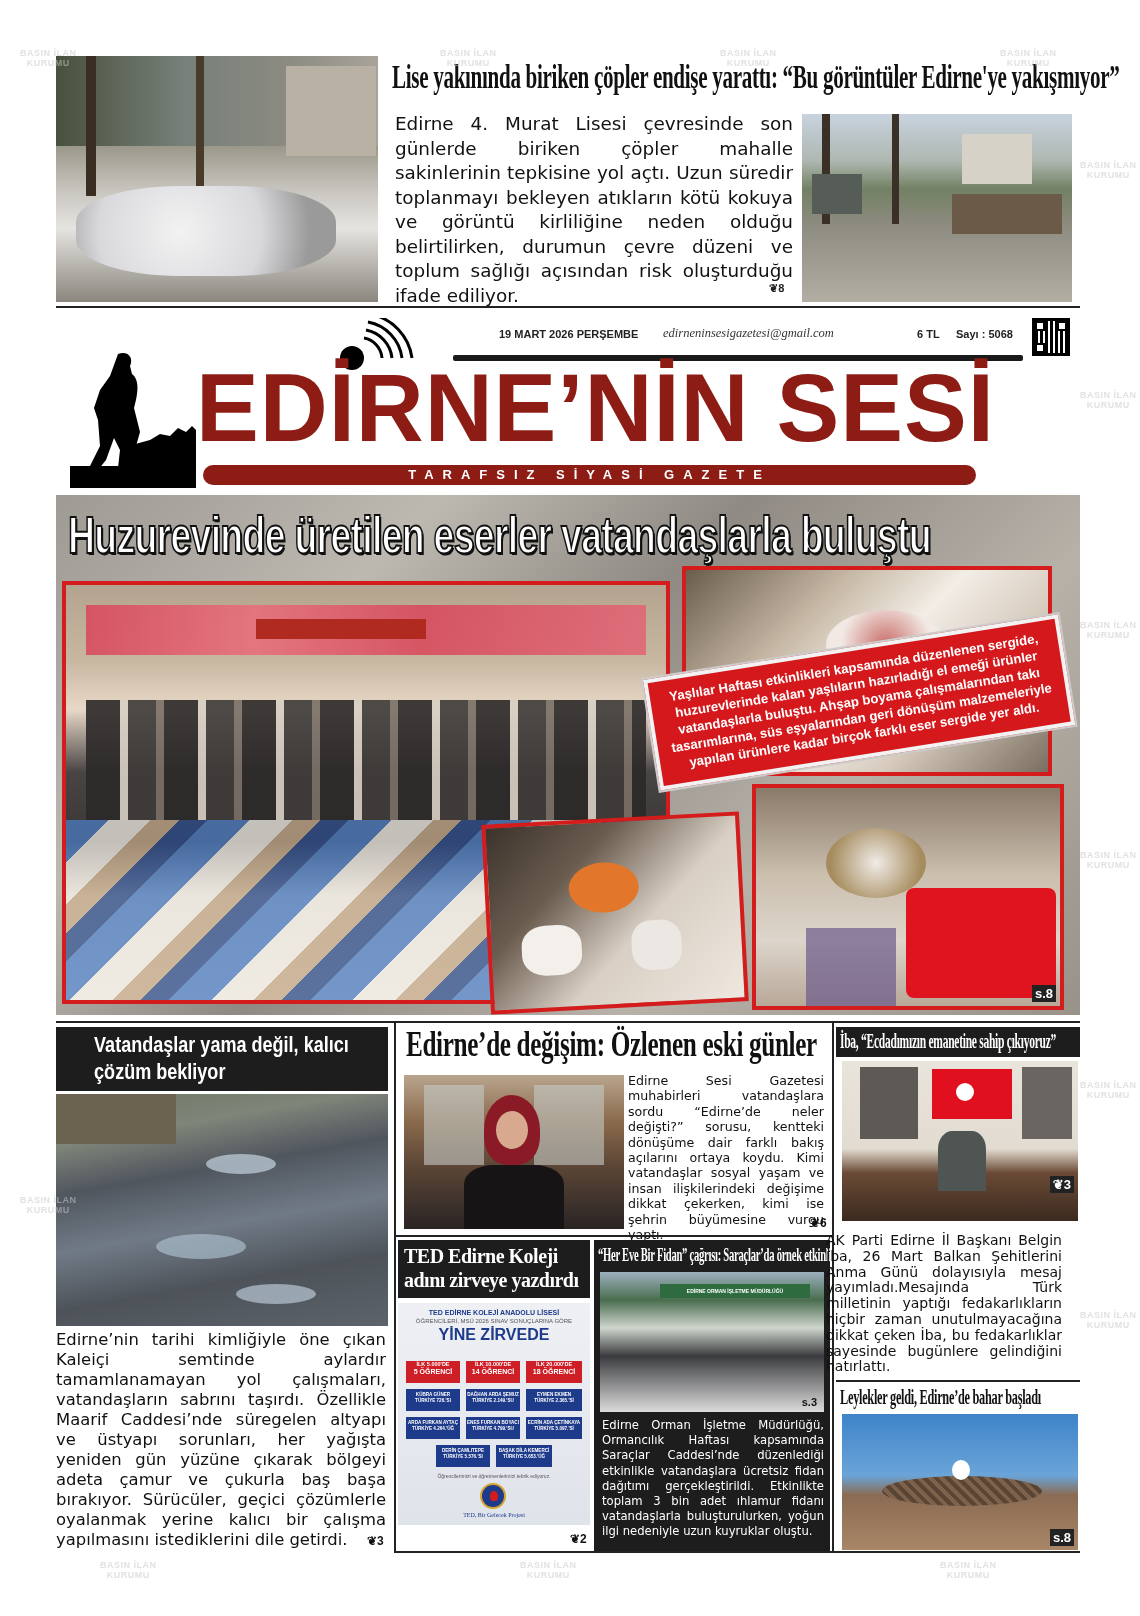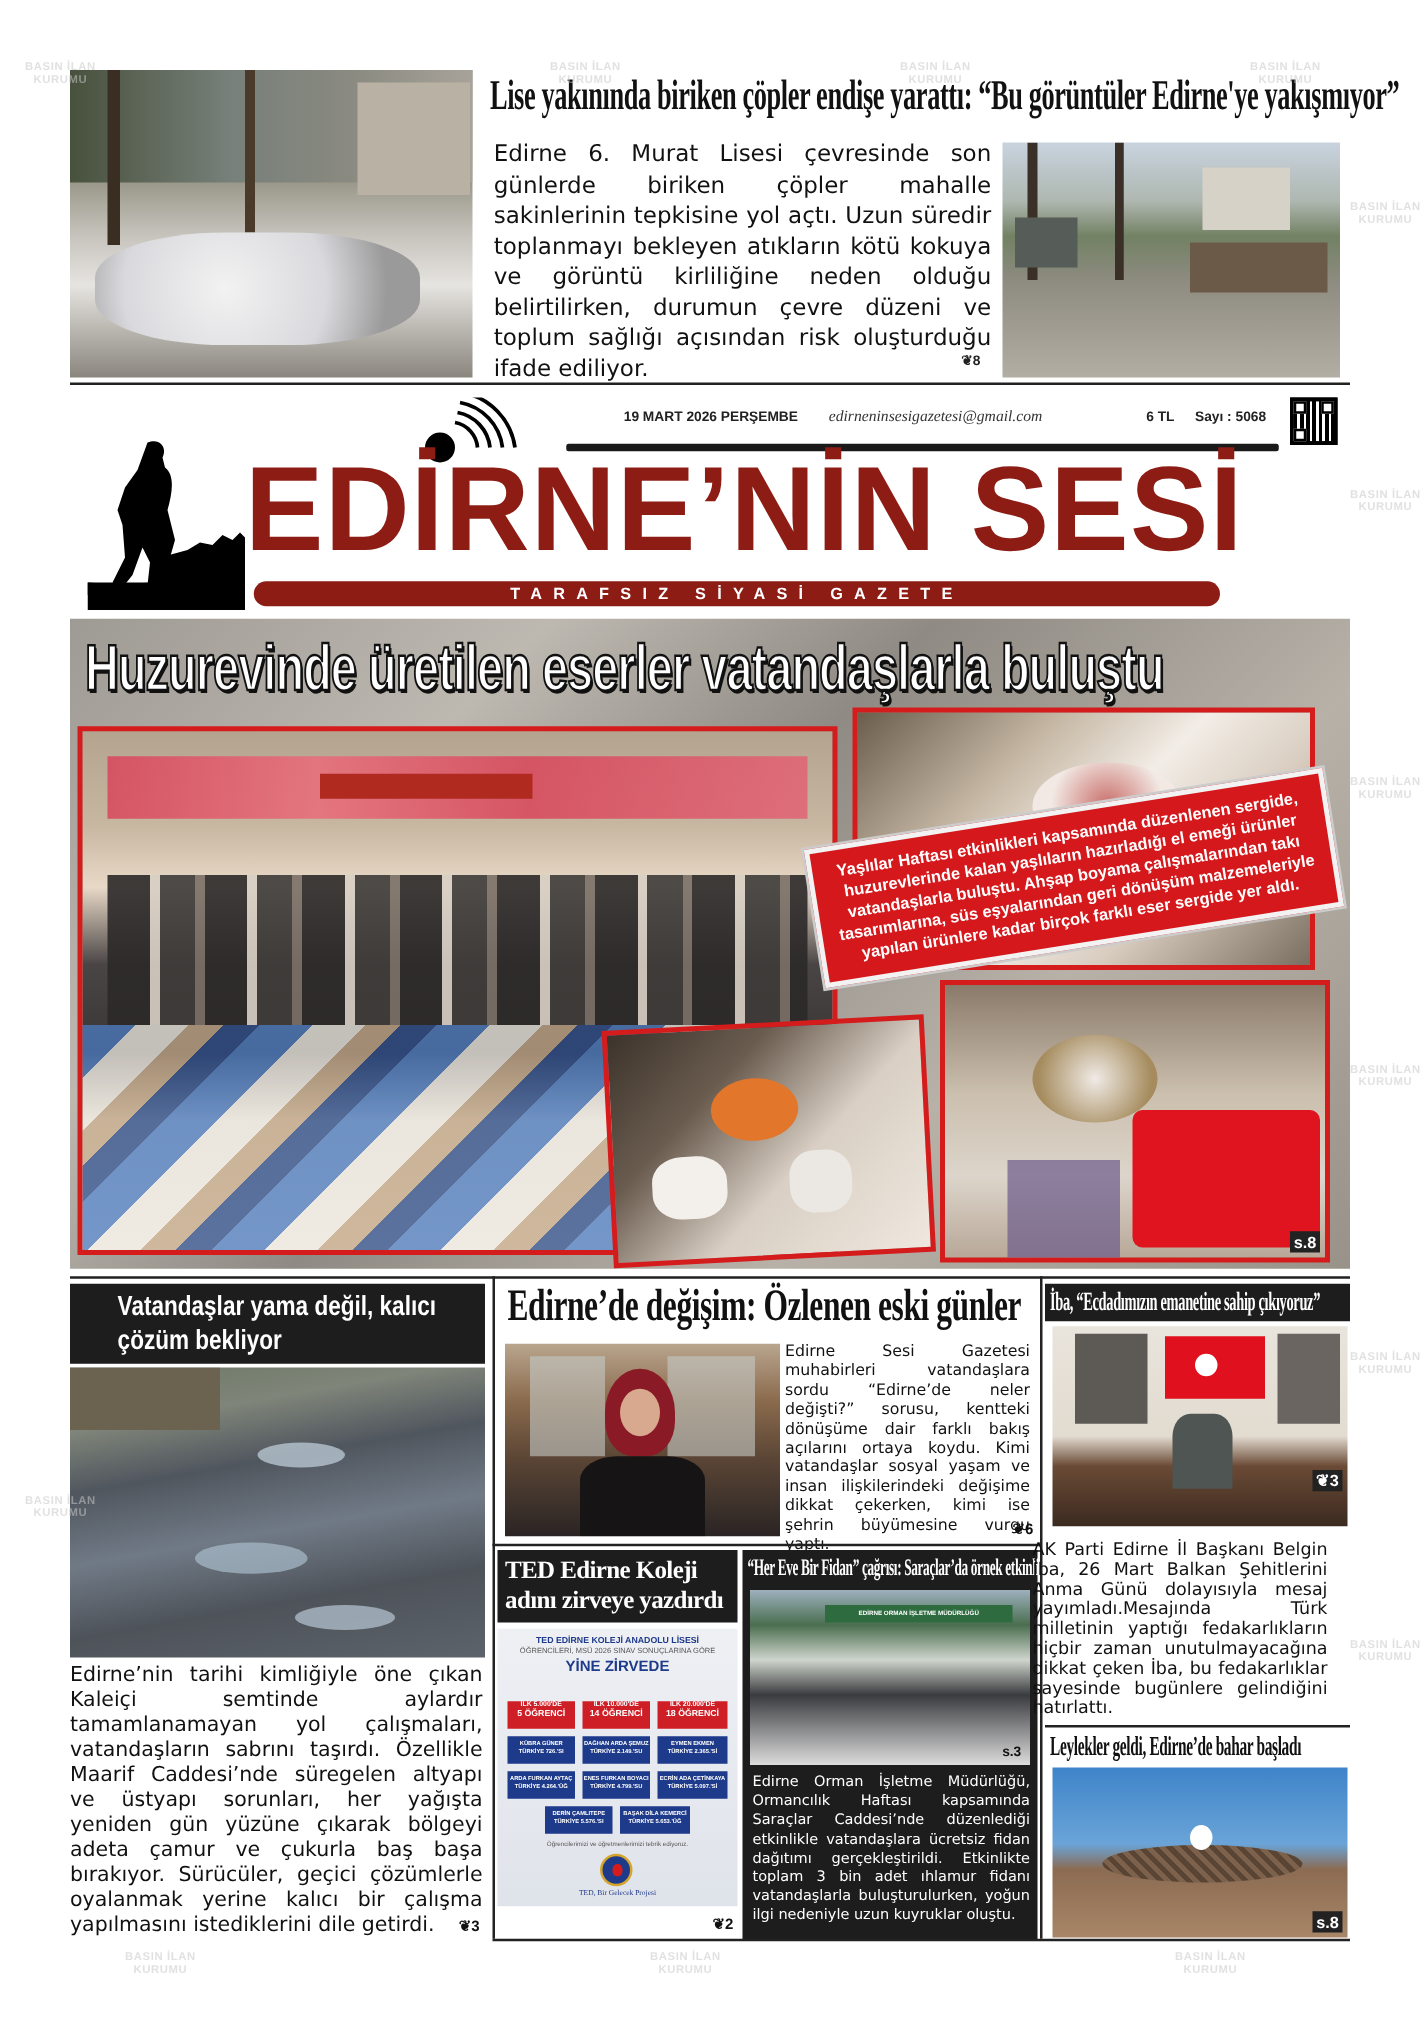--- a/index.html
+++ b/index.html
@@ -59,21 +59,21 @@
      linear-gradient(180deg,#6f7a62 0%,#8a8877 30%,#c9c6c0 55%,#e6e4e0 70%,#8a867e 100%);">
   <div class="abs" style="left:0;top:0;width:322px;height:90px;background:linear-gradient(90deg,#48513c,#77807a 40%,#8a8a80 70%,#a8a39a);"></div>
   <div class="abs" style="left:30px;top:0;width:10px;height:140px;background:#3a2e22;"></div>
   <div class="abs" style="left:140px;top:0;width:8px;height:130px;background:#4a3a2a;"></div>
   <div class="abs" style="left:230px;top:10px;width:90px;height:90px;background:#b9b2a4;"></div>
   <div class="abs" style="left:20px;top:130px;width:260px;height:90px;border-radius:40%;background:radial-gradient(circle at 40% 50%,#f2f2f2,#d9d9dd 50%,#9a9a9a 80%);"></div>
 </div>
 
 <div class="abs cond" id="top-headline">Lise yakınında biriken çöpler endişe yarattı: “Bu görüntüler Edirne'ye yakışmıyor”</div>
 
-<div class="abs body-text" id="top-body">Edirne 6. Murat Lisesi çevresinde son günlerde biriken çöpler mahalle sakinlerinin tepkisine yol açtı. Uzun süredir toplanmayı bekleyen atıkların kötü kokuya ve görüntü kirliliğine neden olduğu belirtilirken, durumun çevre düzeni ve toplum sağlığı açısından risk oluşturduğu ifade ediliyor.</div>
+<div class="abs body-text" id="top-body">Edirne 4. Murat Lisesi çevresinde son günlerde biriken çöpler mahalle sakinlerinin tepkisine yol açtı. Uzun süredir toplanmayı bekleyen atıkların kötü kokuya ve görüntü kirliliğine neden olduğu belirtilirken, durumun çevre düzeni ve toplum sağlığı açısından risk oluşturduğu ifade ediliyor.</div>
 <div class="abs pill" style="left:766px;top:281px;font-size:11px;background:transparent;color:#222;">
   <span>❦</span><span>8</span>
 </div>
 
 <div class="photo" style="left:802px;top:114px;width:270px;height:188px;background:linear-gradient(180deg,#c8d3df 0%,#aeb7b0 25%,#728163 40%,#8f8c82 60%,#b3aea4 100%);">
   <div class="abs" style="left:20px;top:0;width:8px;height:110px;background:#3b3027;"></div>
   <div class="abs" style="left:90px;top:0;width:7px;height:110px;background:#3b3027;"></div>
   <div class="abs" style="left:160px;top:20px;width:70px;height:50px;background:#d7d2c8;"></div>
   <div class="abs" style="left:10px;top:60px;width:50px;height:40px;background:#565c58;"></div>
   <div class="abs" style="left:150px;top:80px;width:110px;height:40px;background:#6b5a48;"></div>
@@ -179,21 +179,21 @@
 </div>
 
 <div class="abs col-rule" style="left:394px;top:1235px;width:438px;height:2px;"></div>
 
 <div class="abs black-head" style="left:398px;top:1240px;width:192px;height:58px;padding:4px 6px;">
   <div class="cond" style="white-space:normal;font-size:20px;line-height:24px;color:#fff;">TED Edirne Koleji adını zirveye yazdırdı</div>
 </div>
 <div class="abs ted-poster">
   <div class="ted-line" style="top:6px;font-size:7px;color:#1e3a8a;">TED EDİRNE KOLEJİ ANADOLU LİSESİ</div>
   <div class="ted-line" style="top:15px;font-size:6px;color:#555;font-weight:400;">ÖĞRENCİLERİ, MSÜ 2026 SINAV SONUÇLARINA GÖRE</div>
-  <div class="ted-line" style="top:23px;font-size:12px;color:#1e3a8a;">YİNE ZİRVEDE</div>
+  <div class="ted-line" style="top:23px;font-size:16px;color:#1e3a8a;">YİNE ZİRVEDE</div>
   <div class="ted-box ted-red" style="left:8px;top:58px;width:54px;height:22px;font-size:5.5px;">
       <div>İLK 5.000'DE</div>
       <div style="font-size:7px;">5 ÖĞRENCİ</div>
     </div>
   <div class="ted-box ted-red" style="left:68px;top:58px;width:54px;height:22px;font-size:5.5px;">
       <div>İLK 10.000'DE</div>
       <div style="font-size:7px;">14 ÖĞRENCİ</div>
     </div>
   <div class="ted-box ted-red" style="left:128px;top:58px;width:56px;height:22px;font-size:5.5px;">
       <div>İLK 20.000'DE</div>

